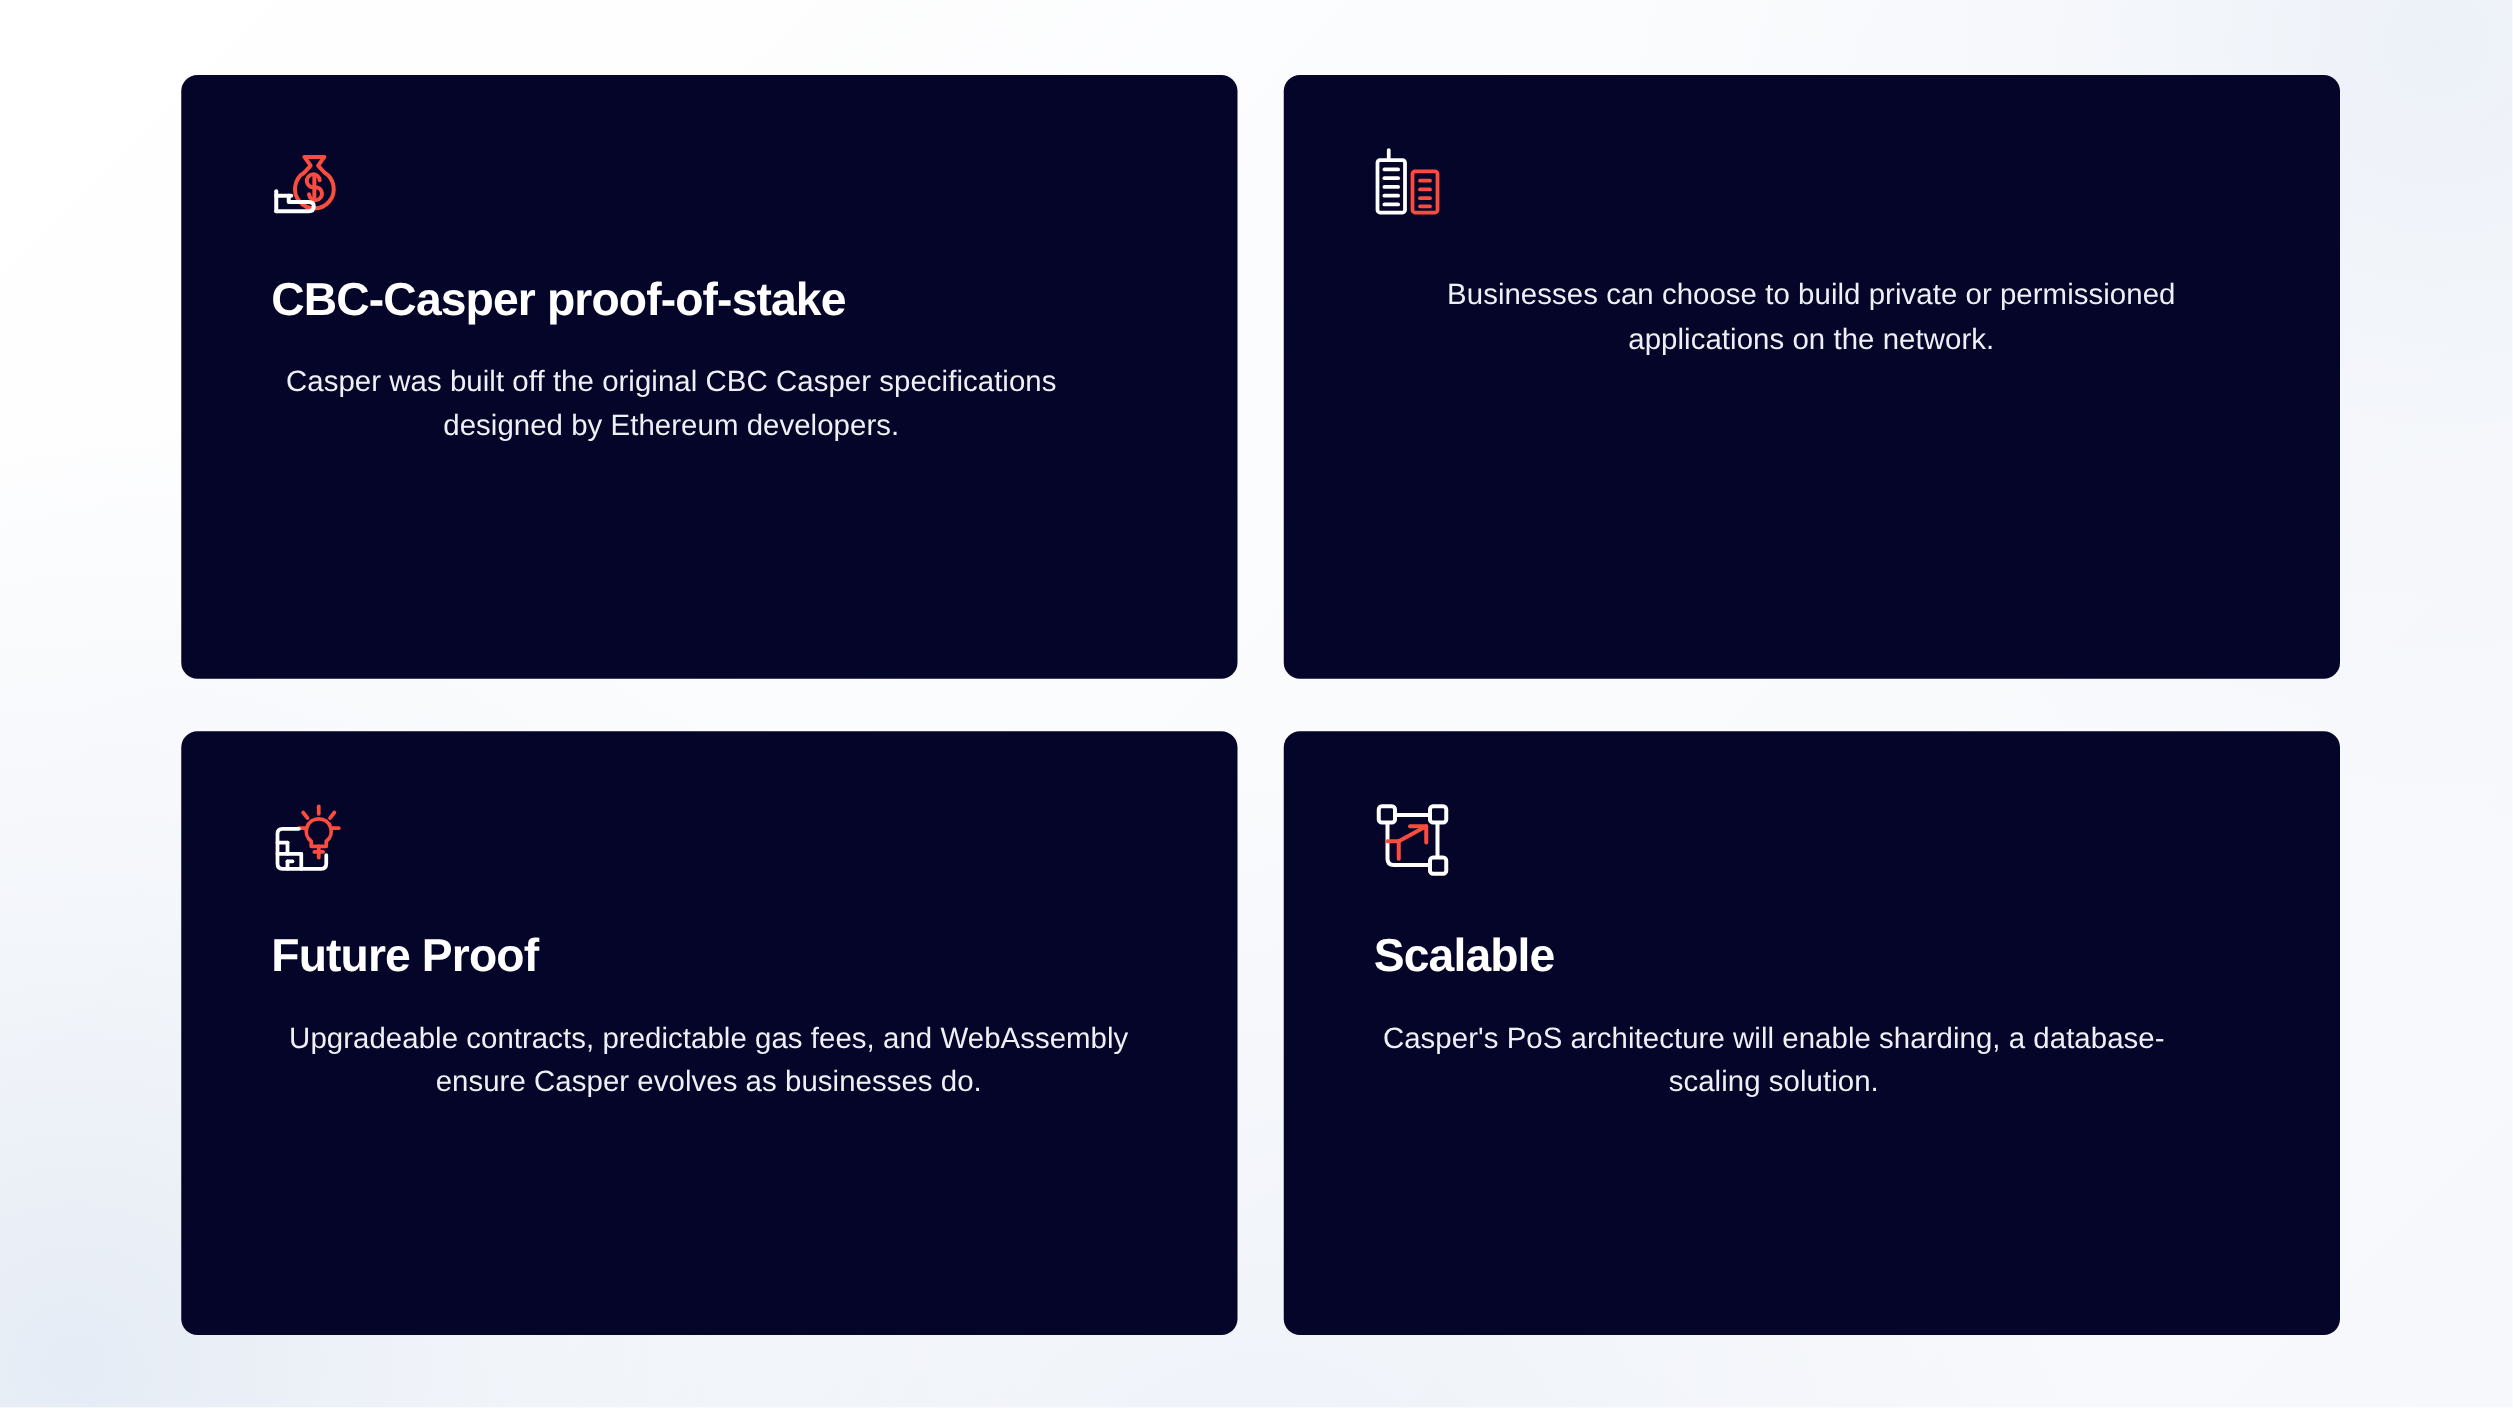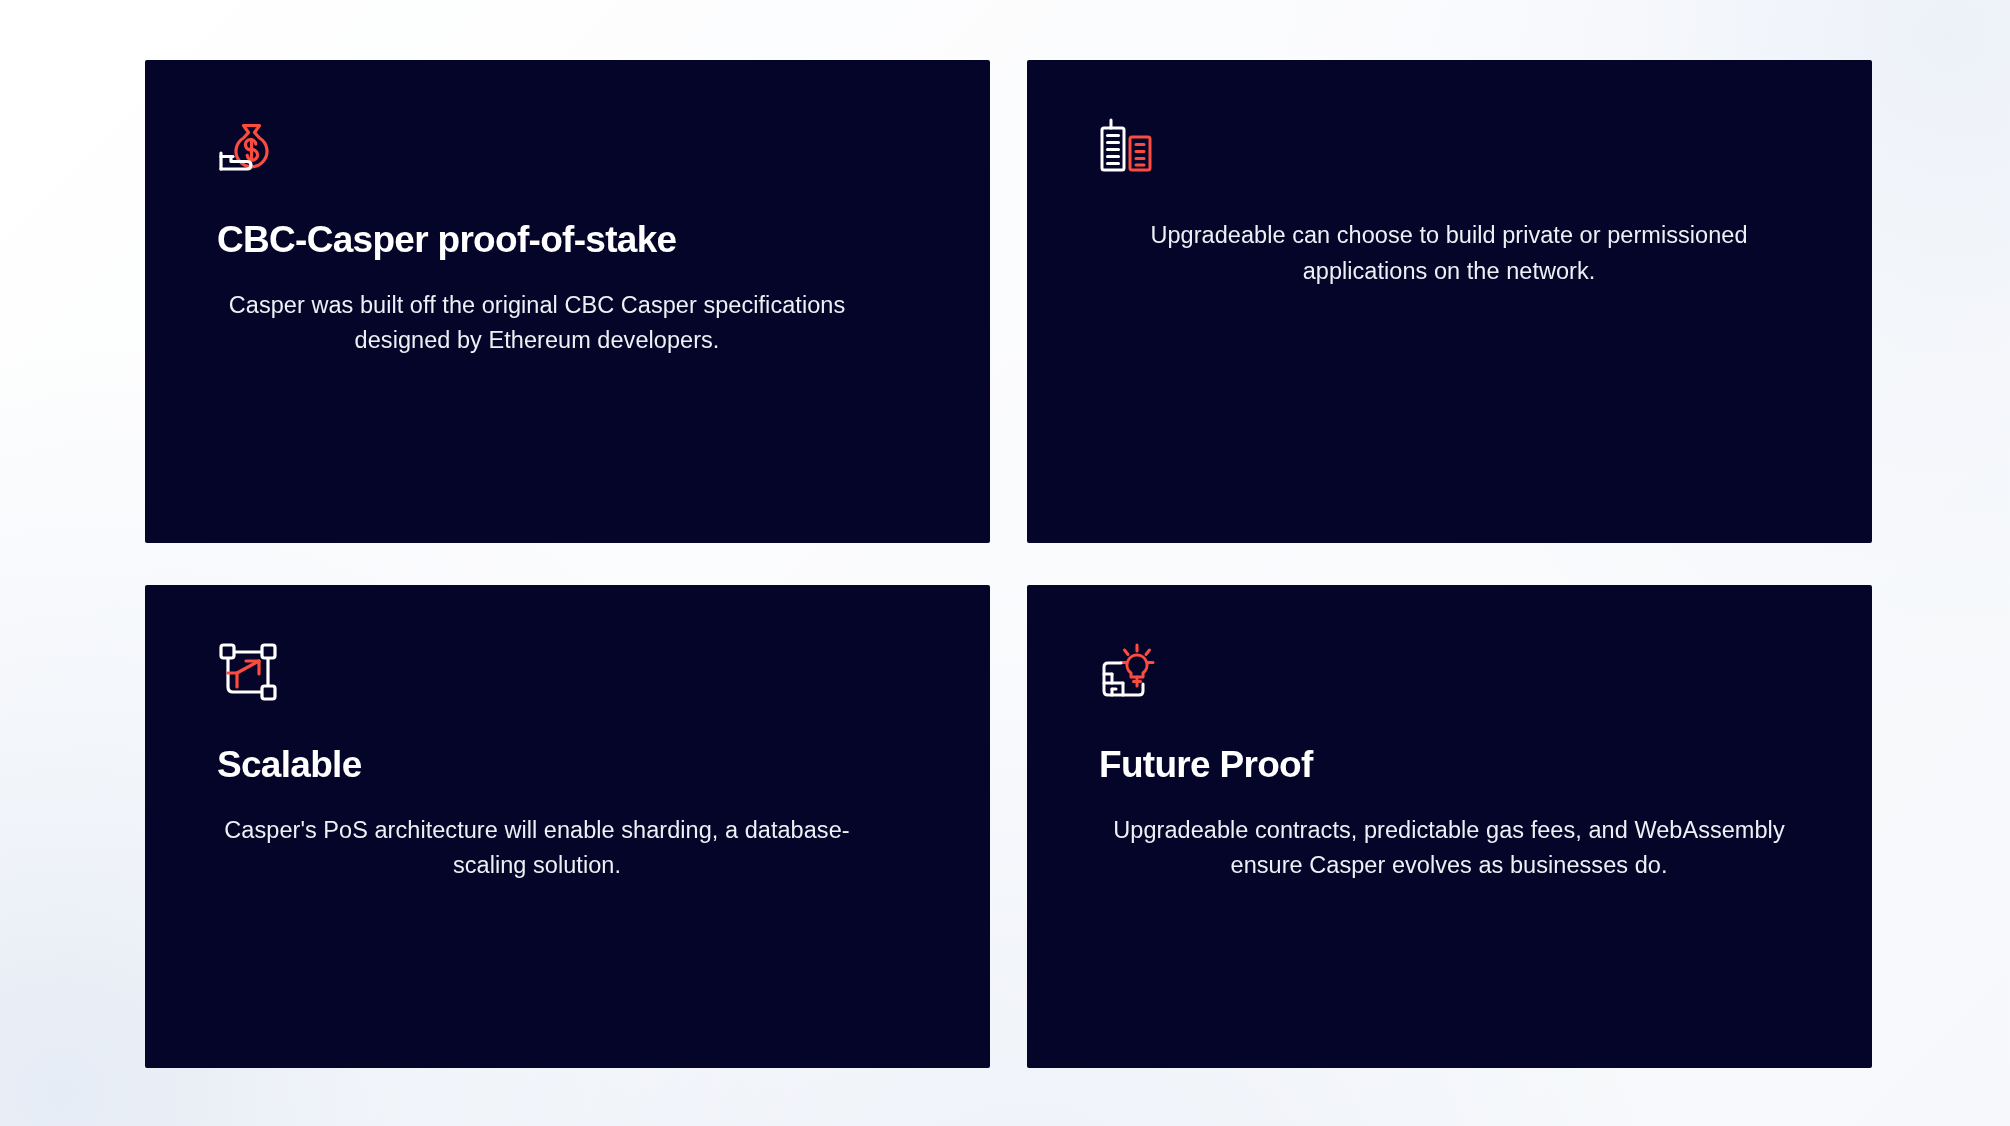--- a/index.html
+++ b/index.html
@@ -35,21 +35,21 @@
     height: 1008px;
     display: grid;
     grid-template-columns: 845px 845px;
     grid-template-rows: 483px 483px;
     column-gap: 37px;
     row-gap: 42px;
   }
 
   .card {
     background-color: #050529;
-    border-radius: 2px;
+    border-radius: 13px;
     padding: 56px 52px 0 72px;
     box-sizing: border-box;
     overflow: hidden;
   }
 
   .card-icon {
     height: 62px;
     margin-bottom: 40px;
     display: block;
   }
@@ -108,40 +108,21 @@
         <path d="M8.5 33.5 H19.5" stroke="#ffffff" stroke-width="3" stroke-linecap="round"></path>
         <path d="M8.5 40.5 H19.5" stroke="#ffffff" stroke-width="3" stroke-linecap="round"></path>
         <path d="M8.5 47.5 H19.5" stroke="#ffffff" stroke-width="3" stroke-linecap="round"></path>
         <rect x="31" y="21" width="20" height="33" rx="2" stroke="#fc4c3f" stroke-width="3"></rect>
         <path d="M37 28.5 H45" stroke="#fc4c3f" stroke-width="3" stroke-linecap="round"></path>
         <path d="M37 35.5 H45" stroke="#fc4c3f" stroke-width="3" stroke-linecap="round"></path>
         <path d="M37 42.5 H45" stroke="#fc4c3f" stroke-width="3" stroke-linecap="round"></path>
         <path d="M37 49 H45" stroke="#fc4c3f" stroke-width="3" stroke-linecap="round"></path>
       </svg>
     </div>
-    <p class="card-body">Upgradeable can choose to build private or permissioned applications on the network.</p>
-  </div>
-
-  <div class="card">
-    <div class="card-icon">
-      <svg width="62" height="62" viewBox="0 0 62 62" fill="none">
-        <path d="M11 16 L11 46 Q11 51 16 51 L46 51" stroke="#ffffff" stroke-width="3.2" stroke-linecap="round" stroke-linejoin="round" fill="none"></path>
-        <path d="M16 11 L46 11" stroke="#ffffff" stroke-width="3.2" stroke-linecap="round"></path>
-        <path d="M51 16 L51 46" stroke="#ffffff" stroke-width="3.2" stroke-linecap="round"></path>
-        <rect x="4" y="4" width="13" height="13" rx="2.5" fill="#050529" stroke="#ffffff" stroke-width="3.2"></rect>
-        <rect x="45" y="4" width="13" height="13" rx="2.5" fill="#050529" stroke="#ffffff" stroke-width="3.2"></rect>
-        <rect x="45" y="45" width="13" height="13" rx="2.5" fill="#050529" stroke="#ffffff" stroke-width="3.2"></rect>
-        <path d="M11 32 L20 32" stroke="#fc4c3f" stroke-width="3.2" stroke-linecap="round"></path>
-        <path d="M20 32 L20 46" stroke="#fc4c3f" stroke-width="3.2" stroke-linecap="round"></path>
-        <path d="M20 32 L42 20" stroke="#fc4c3f" stroke-width="3.2" stroke-linecap="round"></path>
-        <path d="M29 20 L42 20 L42 33" stroke="#fc4c3f" stroke-width="3.2" stroke-linecap="round" stroke-linejoin="round" fill="none"></path>
-      </svg>
-    </div>
-    <h2 class="card-title">Scalable</h2>
-    <p class="card-body card-body-narrow">Casper's PoS architecture will enable sharding, a database-scaling solution.</p>
+    <p class="card-body">Businesses can choose to build private or permissioned applications on the network.</p>
   </div>
 
   <div class="card">
     <div class="card-icon">
       <svg width="62" height="62" viewBox="0 0 62 62" fill="none">
         <path d="M38 4 L38 10" stroke="#fc4c3f" stroke-width="3" stroke-linecap="round"></path>
         <path d="M25.5 9 L29 13.5" stroke="#fc4c3f" stroke-width="3" stroke-linecap="round"></path>
         <path d="M50.5 9 L47 13.5" stroke="#fc4c3f" stroke-width="3" stroke-linecap="round"></path>
         <path d="M22 21.5 L27.5 21.5" stroke="#fc4c3f" stroke-width="3" stroke-linecap="round"></path>
         <path d="M54 21.5 L48.5 21.5" stroke="#fc4c3f" stroke-width="3" stroke-linecap="round"></path>
@@ -154,13 +135,32 @@
         <path d="M5 42 L24 42" stroke="#ffffff" stroke-width="3" stroke-linecap="round"></path>
         <path d="M24 42 L24 54" stroke="#ffffff" stroke-width="3" stroke-linecap="round"></path>
         <path d="M13 48 L17 48" stroke="#ffffff" stroke-width="3" stroke-linecap="round"></path>
         <path d="M13 48 L13 54" stroke="#ffffff" stroke-width="3" stroke-linecap="round"></path>
       </svg>
     </div>
     <h2 class="card-title">Future Proof</h2>
     <p class="card-body">Upgradeable contracts, predictable gas fees, and WebAssembly ensure Casper evolves as businesses do.</p>
   </div>
 
+  <div class="card">
+    <div class="card-icon">
+      <svg width="62" height="62" viewBox="0 0 62 62" fill="none">
+        <path d="M11 16 L11 46 Q11 51 16 51 L46 51" stroke="#ffffff" stroke-width="3.2" stroke-linecap="round" stroke-linejoin="round" fill="none"></path>
+        <path d="M16 11 L46 11" stroke="#ffffff" stroke-width="3.2" stroke-linecap="round"></path>
+        <path d="M51 16 L51 46" stroke="#ffffff" stroke-width="3.2" stroke-linecap="round"></path>
+        <rect x="4" y="4" width="13" height="13" rx="2.5" fill="#050529" stroke="#ffffff" stroke-width="3.2"></rect>
+        <rect x="45" y="4" width="13" height="13" rx="2.5" fill="#050529" stroke="#ffffff" stroke-width="3.2"></rect>
+        <rect x="45" y="45" width="13" height="13" rx="2.5" fill="#050529" stroke="#ffffff" stroke-width="3.2"></rect>
+        <path d="M11 32 L20 32" stroke="#fc4c3f" stroke-width="3.2" stroke-linecap="round"></path>
+        <path d="M20 32 L20 46" stroke="#fc4c3f" stroke-width="3.2" stroke-linecap="round"></path>
+        <path d="M20 32 L42 20" stroke="#fc4c3f" stroke-width="3.2" stroke-linecap="round"></path>
+        <path d="M29 20 L42 20 L42 33" stroke="#fc4c3f" stroke-width="3.2" stroke-linecap="round" stroke-linejoin="round" fill="none"></path>
+      </svg>
+    </div>
+    <h2 class="card-title">Scalable</h2>
+    <p class="card-body card-body-narrow">Casper's PoS architecture will enable sharding, a database-scaling solution.</p>
+  </div>
+
 </div>
 
 </body></html>

